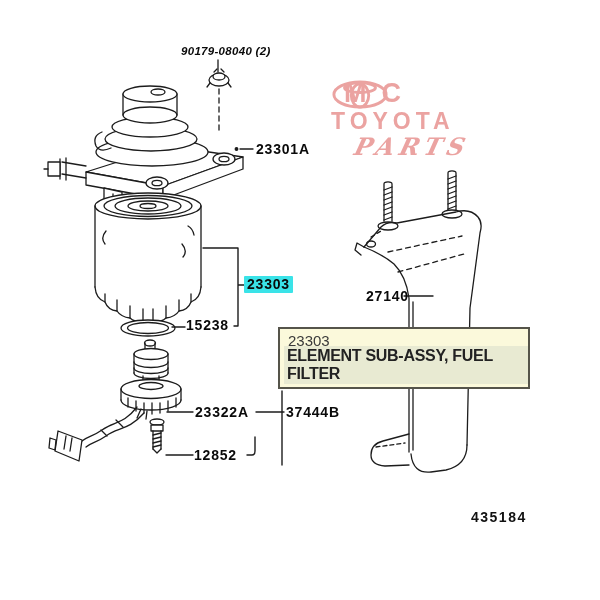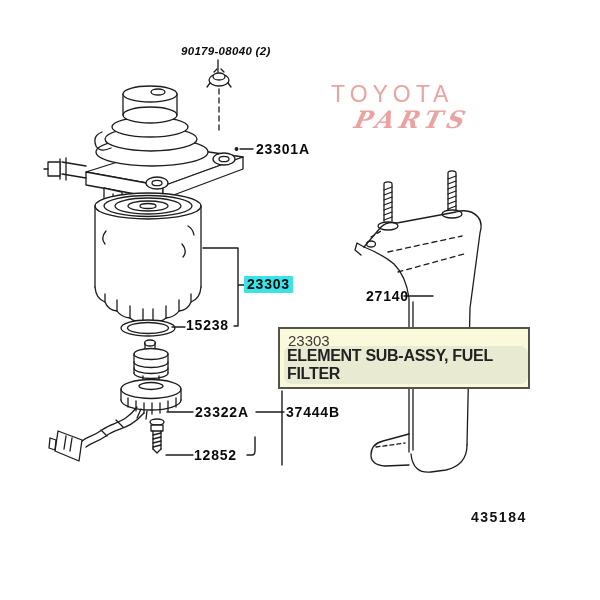--- a/index.html
+++ b/index.html
@@ -10,29 +10,29 @@
   .lbl{position:absolute;font-weight:bold;font-size:14px;letter-spacing:0.8px;
        color:#0a0a0a;white-space:nowrap;line-height:1.05;}
   .lbl.small{font-size:11.5px;letter-spacing:0.3px;font-style:italic;}
   .lbl.selected{padding:1px 3px;border-radius:1px;}
   .figcode{position:absolute;left:471px;top:509px;font-weight:bold;font-size:14px;
        letter-spacing:1.5px;color:#111;}
   
   .watermark{position:absolute;left:331px;top:80px;opacity:0.82;pointer-events:none;}
   .wm-row1{display:flex;align-items:center;gap:13px;}
   .wm-mc{font-weight:bold;font-size:27px;letter-spacing:15px;line-height:1;}
-  .wm-toyota{font-weight:normal;font-size:23px;letter-spacing:5px;line-height:1;margin-top:3px;}
+  .wm-toyota{font-weight:bold;font-size:23px;letter-spacing:5px;line-height:1;margin-top:3px;}
   .wm-parts{font-family:"DejaVu Serif",serif;font-style:italic;font-weight:bold;
        font-size:24px;letter-spacing:5px;transform:skewX(-14deg);margin:2px 0 0 24px;line-height:1;}
   
   .tooltip{position:absolute;left:278px;top:327px;width:252px;height:62px;
        box-sizing:border-box;background:#fbf9db;border:2px solid #55544a;z-index:5;}
   .tt-part{position:absolute;left:8px;top:3px;font-size:15px;color:#3a3a3a;}
   .tt-desc{position:absolute;left:4px;bottom:3px;font-size:16px;font-weight:bold;
-       letter-spacing:-0.3px;color:#222;background:rgba(208,214,199,0.45);padding:1px 3px;border-radius:8px;}
+       letter-spacing:-0.3px;color:#222;background:rgba(208,214,199,0.45);padding:1px 3px;}
 </style>
 </head>
 <body>
 
 <div id="canvas">
 
   <svg width="600" height="600" viewBox="0 0 600 600">
     <g stroke="#1c1c1c" stroke-width="1.3" fill="none" stroke-linecap="round" stroke-linejoin="round">
 
       <g>
@@ -160,20 +160,32 @@
         <path d="M167,412 L193,412 M256,412 L284,412"></path>
         <path d="M282,391 V465"></path>
         <path d="M166,455 L193,455"></path>
         <path d="M247,455 L252,455 Q255,455 255,451 L255,437"></path>
         <path d="M404,296 L433,296"></path>
       </g>
     </g>
   </svg>
 
   <div class="watermark" style="color: rgb(231, 143, 141);">
+    <div class="wm-row1">
+      <span>
+        <svg width="58" height="29" viewBox="0 0 60 30">
+          <g stroke="#e78f8d" stroke-width="3" fill="none">
+            <ellipse cx="30" cy="15" rx="27" ry="13"></ellipse>
+            <ellipse cx="30" cy="16" rx="9" ry="12"></ellipse>
+            <ellipse cx="30" cy="8" rx="16" ry="5"></ellipse>
+          </g>
+        </svg>
+      </span>
+      <span class="wm-mc">MC</span>
+    </div>
     <div class="wm-toyota">TOYOTA</div>
     <div class="wm-parts">PARTS</div>
   </div>
 
   <div class="lbl small" style="left:181px;top:45px">90179-08040 (2)</div>
   <div class="lbl" style="left:256px;top:142px">23301A</div>
   <div class="lbl selected" style="left: 244px; top: 276px; background-color: rgb(58, 227, 232);">23303</div>
   <div class="lbl" style="left:186px;top:318px">15238</div>
   <div class="lbl" style="left:195px;top:405px">23322A</div>
   <div class="lbl" style="left:286px;top:405px">37444B</div>

